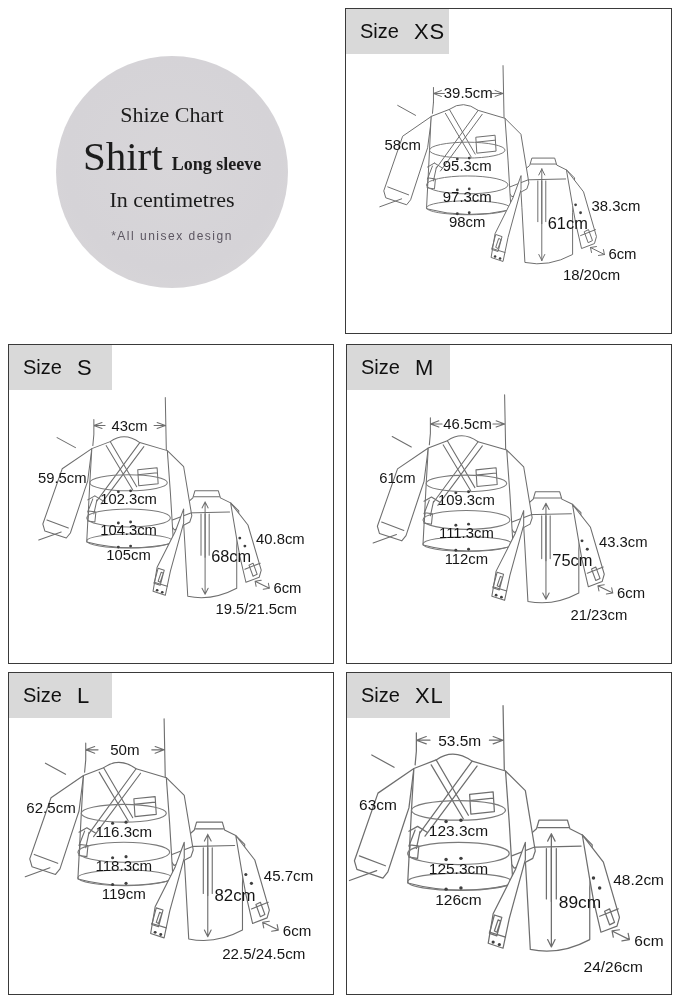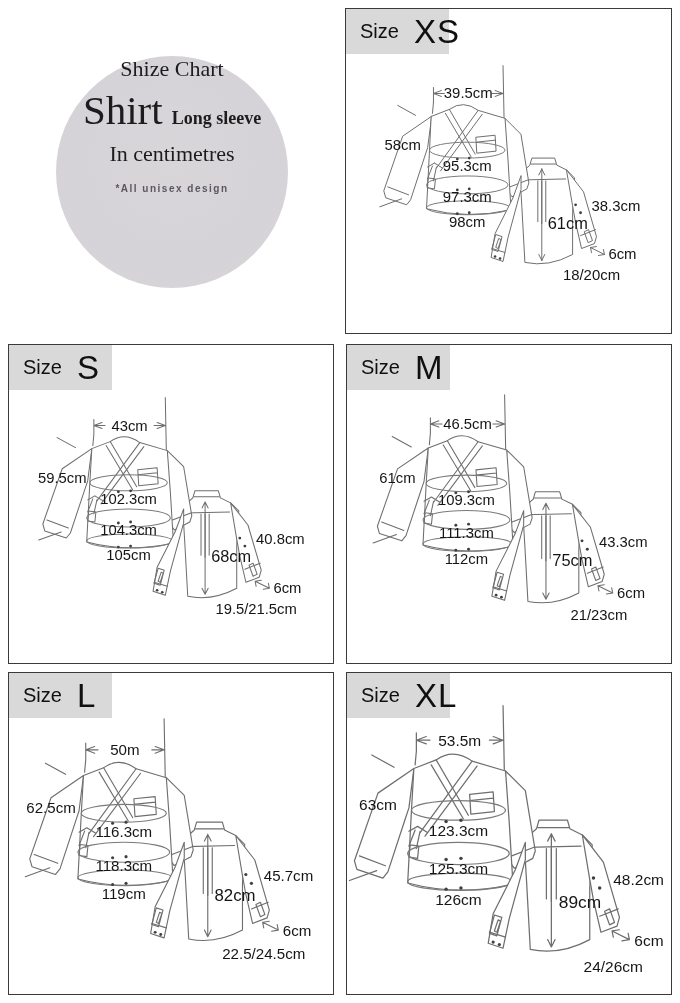--- a/index.html
+++ b/index.html
@@ -2,39 +2,39 @@
 <html><head>
 <meta charset="utf-8">
 <style>
   html,body{margin:0;padding:0;background:#f2f2f2;}
   .page{position:relative;width:680px;height:1003px;background:#ffffff;overflow:hidden;
         font-family:"Liberation Sans",sans-serif;}
   
   .badge{position:absolute;left:56px;top:56px;width:232px;height:232px;border-radius:50%;
          background:radial-gradient(circle at 50% 46%, #d8d6d9 0%, #d5d3d7 62%, #d7d5d8 80%,
                     rgba(215,213,216,.55) 93%, rgba(255,255,255,0) 100%);
-         display:flex;flex-direction:column;align-items:center;
+         display:flex;flex-direction:column;align-items:center;justify-content:center;
          text-align:center;color:#1c1c1c;}
   .badge .b-line1{font-family:"Liberation Serif",serif;font-size:22px;margin-bottom:2px;}
   .badge .b-prod-row{display:flex;align-items:baseline;gap:9px;margin:2px 0 4px 0;}
   .badge .b-product{font-family:"Liberation Serif",serif;font-size:41px;}
   .badge .b-suffix{font-family:"Liberation Serif",serif;font-size:18px;font-weight:bold;}
   .badge .b-unit{font-family:"Liberation Serif",serif;font-size:22px;margin-top:3px;}
-  .badge .b-foot{font-size:10px;font-weight:bold;letter-spacing:1.5px;color:#5b5560;margin-top:16px;}
+  .badge .b-foot{font-size:12px;font-weight:normal;letter-spacing:1.5px;color:#5b5560;margin-top:16px;}
   
   .panel{position:absolute;border:1.5px solid #3a3a3a;background:#fff;box-sizing:border-box;}
   .panel-xs{left:345px;top:8px;width:327px;height:326px;}
   .panel-s {left:8px;  top:344px;width:326px;height:320px;}
   .panel-m {left:346px;top:344px;width:326px;height:320px;}
   .panel-l {left:8px;  top:672px;width:326px;height:323px;}
   .panel-xl{left:346px;top:672px;width:326px;height:323px;}
   .size-tab{position:absolute;left:0;top:0;width:103px;height:45px;background:#d9d9d9;
             display:flex;align-items:center;gap:15px;padding-left:14px;box-sizing:border-box;z-index:2;text-align:right;}
   .size-word{font-size:20px;color:#101010;}
-  .size-letter{font-size:33px;color:#101010;letter-spacing:1px;}
+  .size-letter{font-size:22px;color:#101010;letter-spacing:1px;}
   .art{position:absolute;inset:0;width:100%;height:100%;z-index:1;}
   
   .w{fill:#ffffff;stroke:#6e6e6e;stroke-width:1;stroke-linejoin:round;stroke-linecap:round;}
   .s{fill:none;stroke:#6e6e6e;stroke-width:1;stroke-linejoin:round;stroke-linecap:round;}
   .e{fill:none;stroke:#7a7a7a;stroke-width:1;}
   .d{fill:#3f3f3f;stroke:none;}
   
   text.m{font-family:"Liberation Sans",sans-serif;font-size:15px;fill:#151515;}
   text.mid{text-anchor:middle;}
   text.big{font-size:16.5px;}

